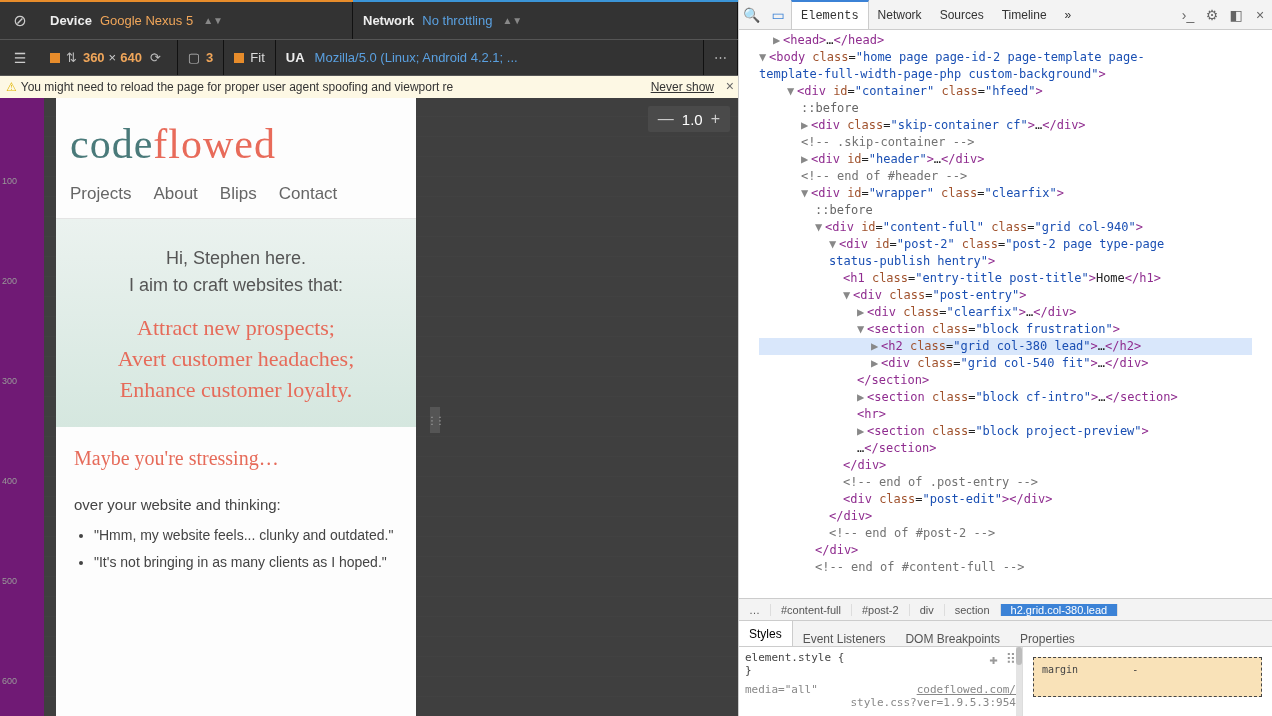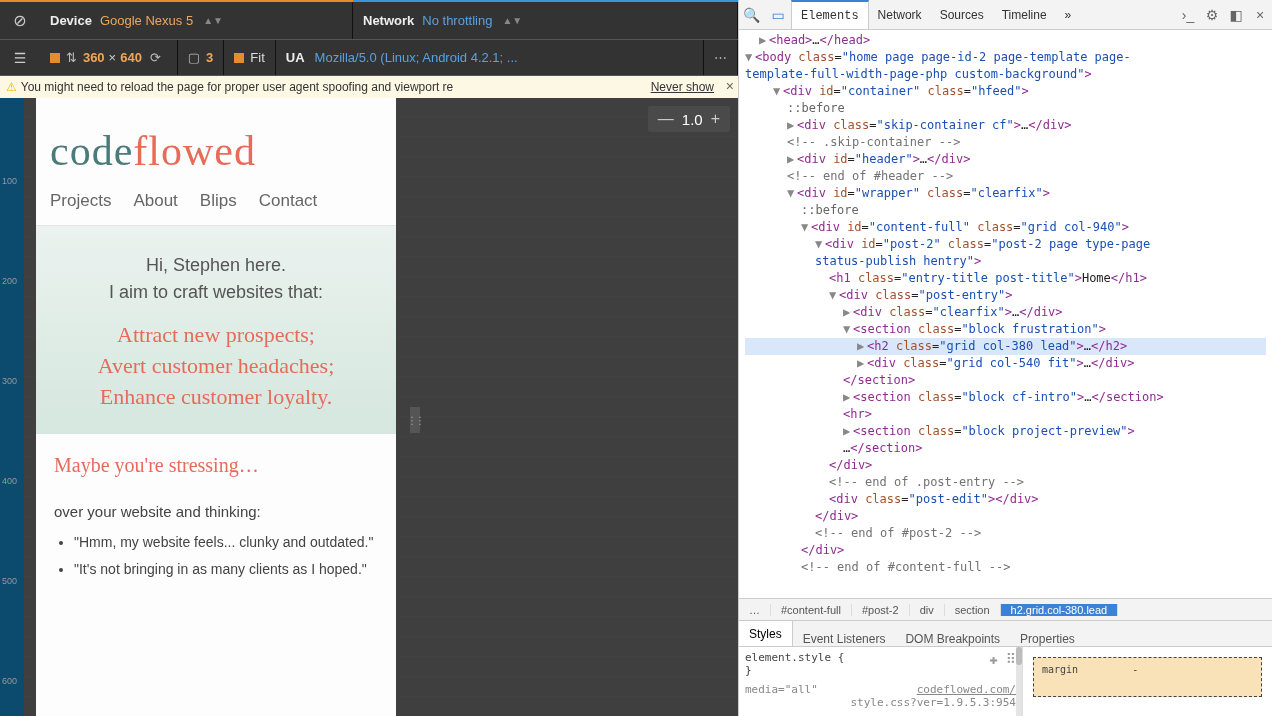--- a/index.html
+++ b/index.html
@@ -36,51 +36,51 @@
 .ua-val { color: #5aa0e0; }
 
 
 .warn-bar { background: #fdf8e4; color: #333; font-size: 12px; height: 22px; display: flex; align-items: center; padding: 0 6px; position: relative; }
 .warn-ico { color: #e0b400; margin-right: 4px; font-size: 12px; }
 .warn-link { text-decoration: underline; margin-left: auto; margin-right: 18px; cursor: pointer; }
 .warn-close { position: absolute; right: 4px; top: 2px; font-size: 14px; color: #666; cursor: pointer; }
 
 
 .viewport-zone { flex: 1; background: #383838; display: flex; position: relative; }
-.ruler-v { width: 24px; background: #0c4a6e; position: relative; }
+.ruler-v { width: 44px; background: #701a75; position: relative; }
 .ruler-v .tick { position: absolute; left: 2px; color: #999; font-size: 9px; }
 .emu-stage { flex: 1; position: relative; overflow: hidden; background: repeating-linear-gradient(0deg,#3f3f3f 0,#3f3f3f 19px,#444 20px),repeating-linear-gradient(90deg,transparent 0,transparent 19px,#4a4a4a 20px); background-blend-mode: normal; }
 .zoom-pill { position: absolute; right: 8px; top: 8px; background: #4a4a4a; color: #fff; padding: 4px 10px; border-radius: 2px; font-size: 15px; display: flex; align-items: center; gap: 8px; }
 .zoom-pill span.btn { color: #ccc; cursor: pointer; font-size: 16px; }
 .drag-handle { position: absolute; left: 386px; top: 50%; width: 10px; height: 26px; background: #555; display:flex; align-items:center; justify-content:center; color:#aaa; font-size:10px; letter-spacing:-2px; }
 
 
 .mobile-page { position: absolute; left: 12px; top: 0; width: 360px; height: 620px; background: #fdfdfd; overflow: hidden; }
-.mp-logo { font-family: Georgia, serif; font-size: 42px; font-weight: 300; padding: 22px 14px 10px; letter-spacing: 1px; margin-top: 7px; }
+.mp-logo { font-family: Georgia, serif; font-size: 42px; font-weight: 300; padding: 22px 14px 10px; letter-spacing: 1px; }
 .mp-logo .g { color: #4a7a7a; }
 .mp-logo .r { color: #e86b5a; }
 .mp-nav { display: flex; gap: 22px; padding: 6px 14px 14px; font-size: 17px; color: #666; border-bottom: 1px solid #e4e4e4; }
 .mp-hero { background: linear-gradient(180deg,#ebf2ef,#d5e7df); padding: 26px 14px 22px; text-align: center; }
 .mp-hi { color: #555; font-size: 18px; line-height: 1.5; }
 .mp-points { color: #e66b5a; font-size: 22px; line-height: 1.4; margin-top: 14px; font-family: Georgia, serif; }
 .mp-sub { padding: 20px 18px; }
 .mp-sub h3 { color: #e66b5a; font-size: 20px; font-weight: 400; font-family: Georgia, serif; margin-bottom: 26px; }
 .mp-sub p { color: #444; font-size: 15px; margin-bottom: 12px; }
 .mp-sub ul { padding-left: 20px; color: #444; font-size: 14px; line-height: 1.5; }
 .mp-sub li { margin-bottom: 6px; }
 
 
 .rt-toolbar { height: 30px; display: flex; align-items: center; border-bottom: 1px solid #ccc; font-size: 12px; background: #f3f3f3; }
 .rt-ico { width: 26px; text-align: center; color: #666; font-size: 14px; }
 .rt-tab { padding: 0 9px; height: 100%; display: flex; align-items: center; color: #333; cursor: pointer; }
 .rt-tab.active { background: #fff; border-top: 2px solid #3b82d6; border-right: 1px solid #ccc; border-left: 1px solid #ccc; font-family: Liberation Mono, monospace; }
 .rt-spacer { flex: 1; }
 .rt-end-ico { width: 24px; text-align: center; color: #666; font-size: 14px; }
 
-.dom-tree { flex: 1; overflow: auto; font-family: Menlo, Consolas, monospace; font-size: 12px; line-height: 17px; background: #fff; padding: 2px 6px; color: #222; white-space: nowrap; }
+.dom-tree { flex: 1; overflow: auto; font-family: Menlo, Consolas, monospace; font-size: 12px; line-height: 17px; background: #fff; padding: 2px 20px; color: #222; white-space: nowrap; }
 .dom-tree .ln { display: block; }
 .dom-tree .tag { color: #8f2c8f; }
 .dom-tree .attrn { color: #a0522d; }
 .dom-tree .attrv { color: #1a4fb3; }
 .dom-tree .pseudo { color: #666; }
 .dom-tree .cmt { color: #737373; }
 .dom-tree .arr { color: #888; display: inline-block; width: 10px; }
 .dom-tree .hl { background: #d9e7fb; }
 .i1 { padding-left: 14px; } .i2 { padding-left: 28px; } .i3 { padding-left: 42px; }
 .i4 { padding-left: 56px; } .i5 { padding-left: 70px; } .i6 { padding-left: 84px; }

